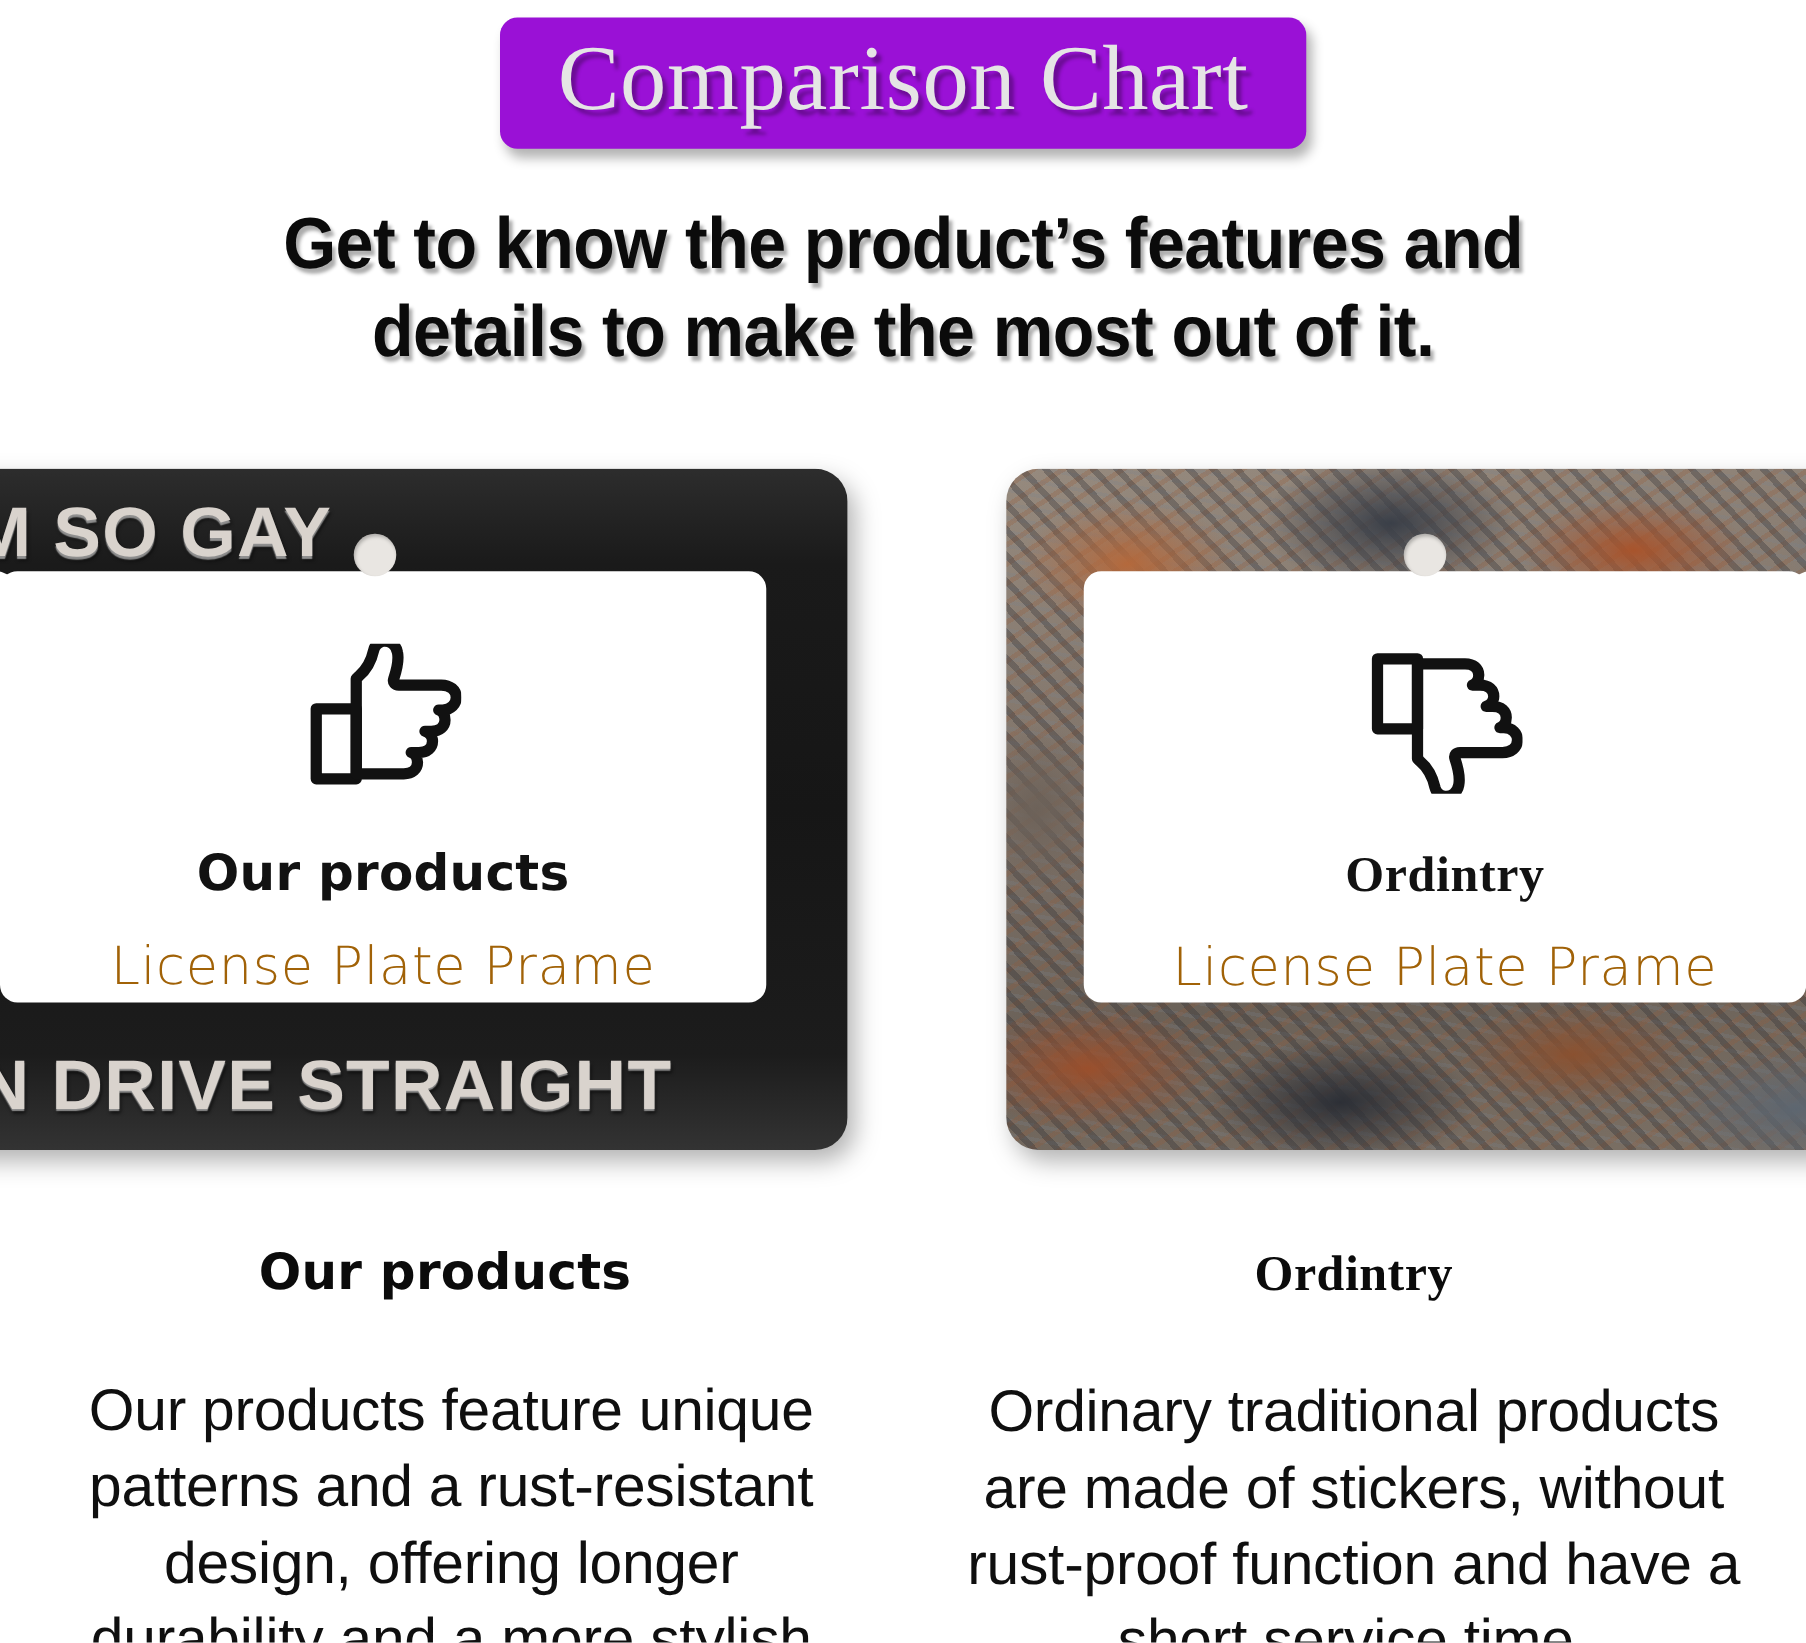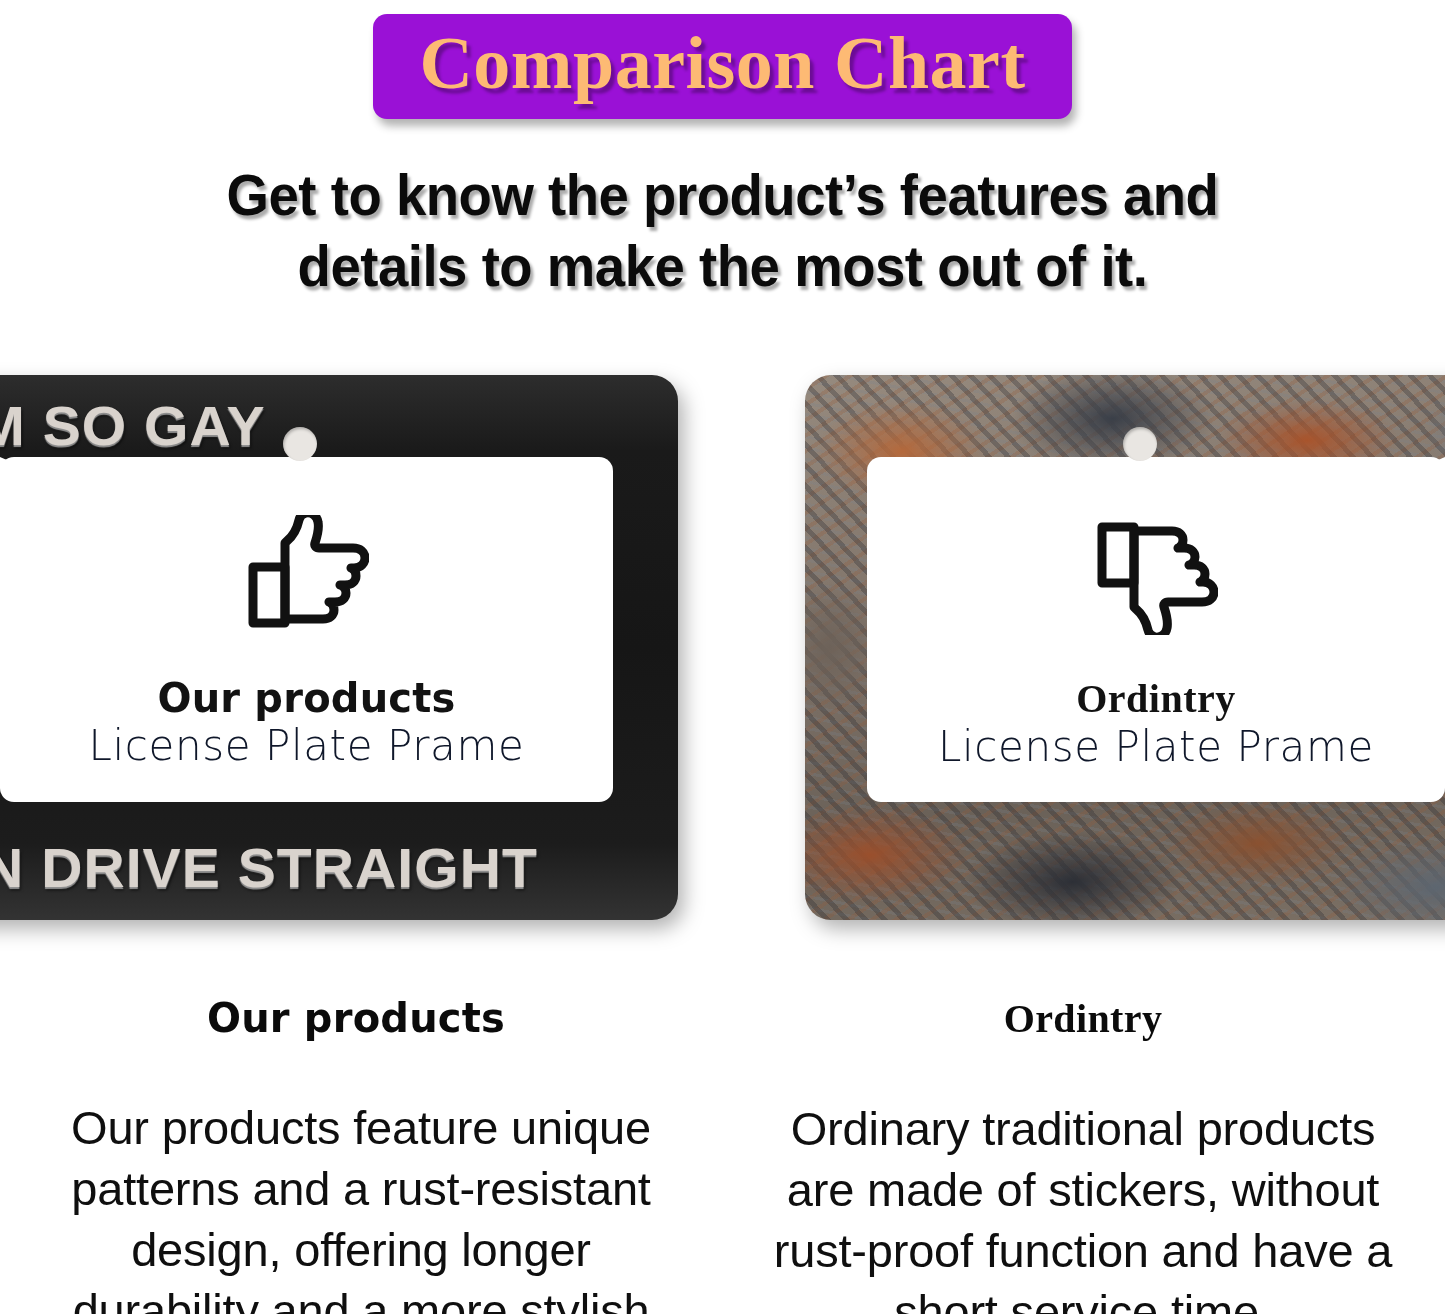--- a/index.html
+++ b/index.html
@@ -26,24 +26,24 @@
     justify-content: center;
   }
   .banner {
     background: #9a11d6;
     border-radius: 14px;
     padding: 6px 46px 12px 46px;
     box-shadow: 4px 7px 9px rgba(0,0,0,0.30);
   }
   .banner-text {
     font-family: "Liberation Serif", "DejaVu Serif", serif;
-    font-weight: bold;
+    font-weight: normal;
     font-size: 74px;
     line-height: 1.18;
-    color: #fdba74;
+    color: #e5e5e5;
     letter-spacing: 0.5px;
     text-shadow: 4px 5px 3px rgba(0,0,0,0.30);
     white-space: nowrap;
   }
 
   
   .subtitle {
     position: absolute;
     top: 160px;
     left: 0;
@@ -176,24 +176,25 @@
     font-size: 40px;
     color: #121212;
     letter-spacing: 0.2px;
   }
   .win-title.serif {
     font-family: "Liberation Serif", "DejaVu Serif", serif;
     font-weight: bold;
     letter-spacing: 0.5px;
   }
   .win-sub {
+    margin-top: 26px;
     font-family: "DejaVu Sans", "Liberation Sans", sans-serif;
     font-weight: 300;
     font-size: 42px;
-    color: #0f172a;
+    color: #a16207;
     letter-spacing: 0.6px;
   }
 
   
   .desc-row {
     position: absolute;
     top: 995px;
     left: 0;
     width: 1445px;
     display: flex;

